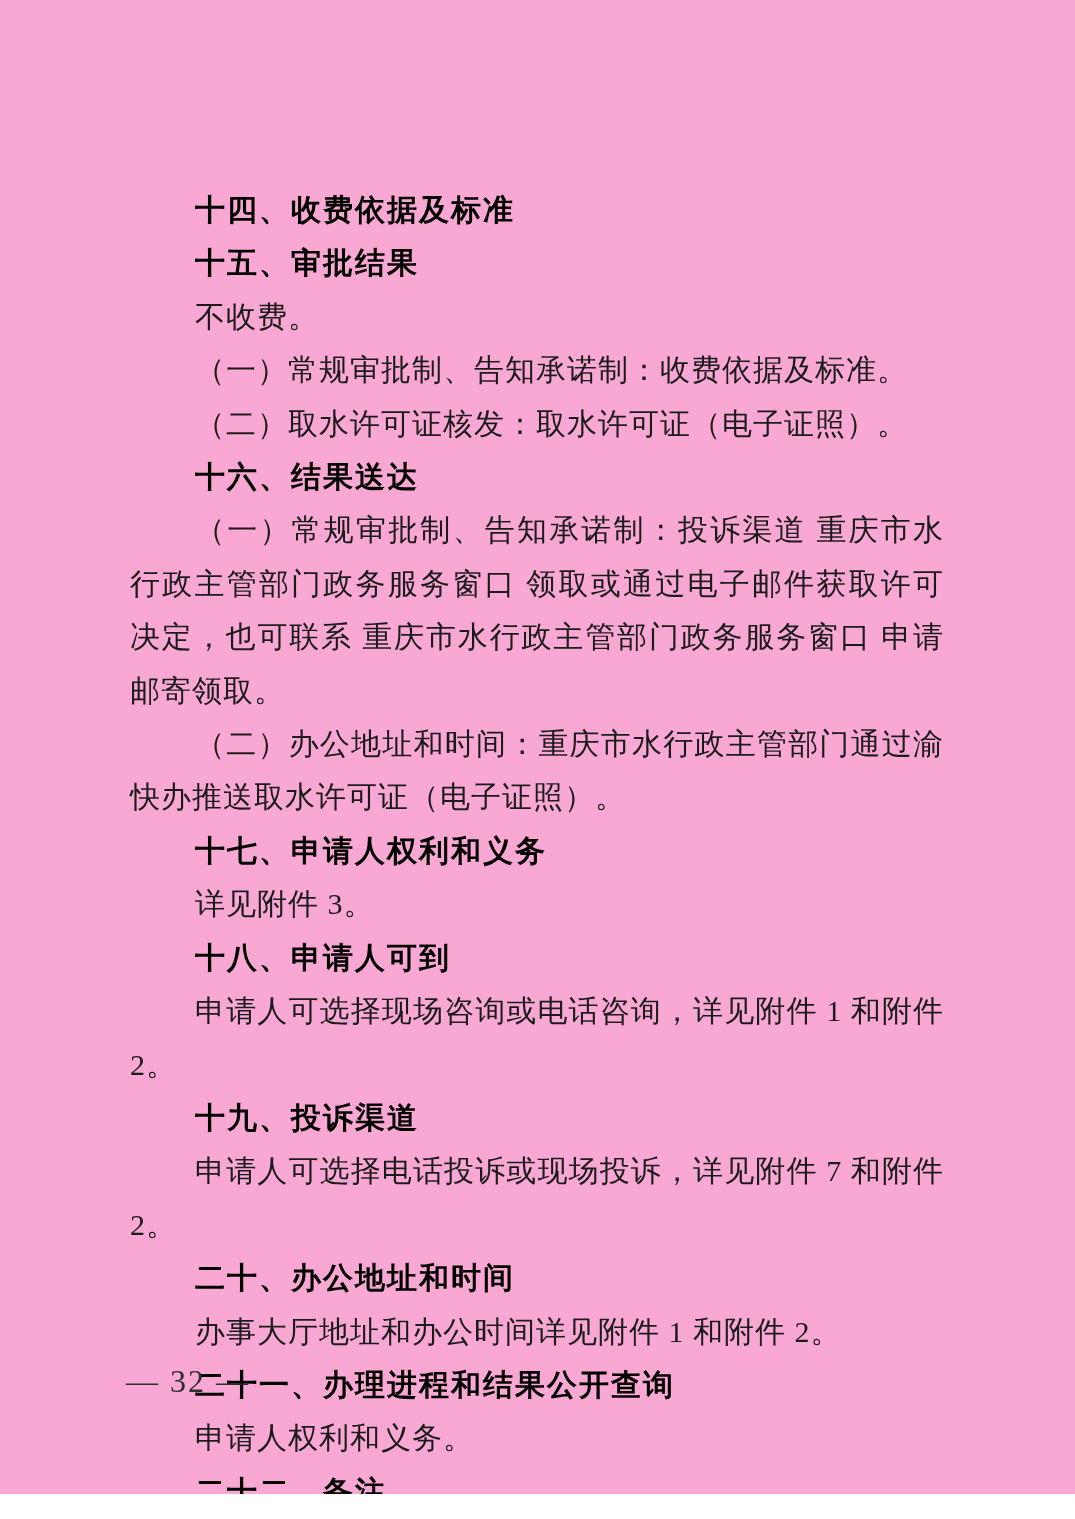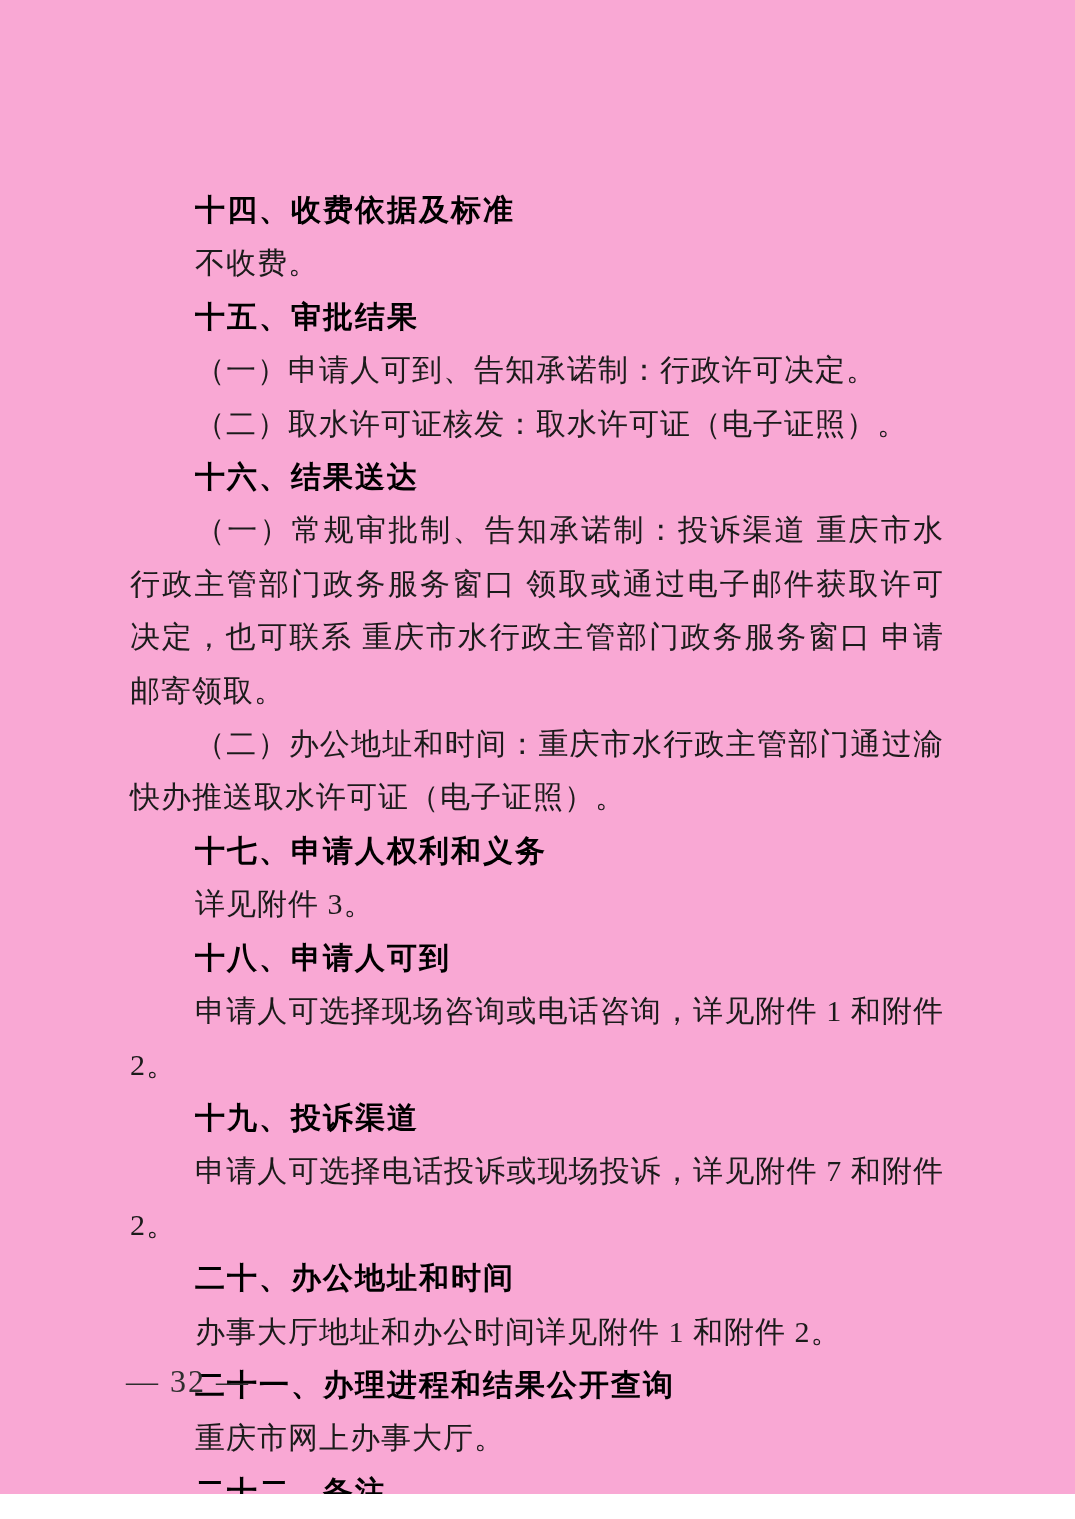--- a/index.html
+++ b/index.html
@@ -48,33 +48,33 @@
     color: #2e2e2e;
     white-space: pre;
   }
 </style>
 </head>
 <body>
 
 <div class="page">
   <div class="content">
     <p class="block heading">十四、收费依据及标准</p>
+    <p class="block heading">十五、审批结果</p>
     <p class="block">不收费。</p>
-    <p class="block heading">十五、审批结果</p>
-    <p class="block">（一）申请人可到、告知承诺制：行政许可决定。</p>
+    <p class="block">（一）常规审批制、告知承诺制：收费依据及标准。</p>
     <p class="block">（二）取水许可证核发：取水许可证（电子证照）。</p>
     <p class="block heading">十六、结果送达</p>
     <p class="block">（一）常规审批制、告知承诺制：投诉渠道 重庆市水行政主管部门政务服务窗口 领取或通过电子邮件获取许可决定，也可联系 重庆市水行政主管部门政务服务窗口 申请邮寄领取。</p>
     <p class="block">（二）办公地址和时间：重庆市水行政主管部门通过渝快办推送取水许可证（电子证照）。</p>
     <p class="block heading">十七、申请人权利和义务</p>
     <p class="block">详见附件 3。</p>
     <p class="block heading">十八、申请人可到</p>
     <p class="block">申请人可选择现场咨询或电话咨询，详见附件 1 和附件 2。</p>
     <p class="block heading">十九、投诉渠道</p>
     <p class="block">申请人可选择电话投诉或现场投诉，详见附件 7 和附件 2。</p>
     <p class="block heading">二十、办公地址和时间</p>
     <p class="block">办事大厅地址和办公时间详见附件 1 和附件 2。</p>
     <p class="block heading">二十一、办理进程和结果公开查询</p>
-    <p class="block">重庆市网上办事大厅。</p>
+    <p class="block">申请人权利和义务。</p>
     <p class="block heading">二十二、备注</p>
   </div>
   <div class="page-number">— 32 —</div>
 </div>
 
 </body></html>

